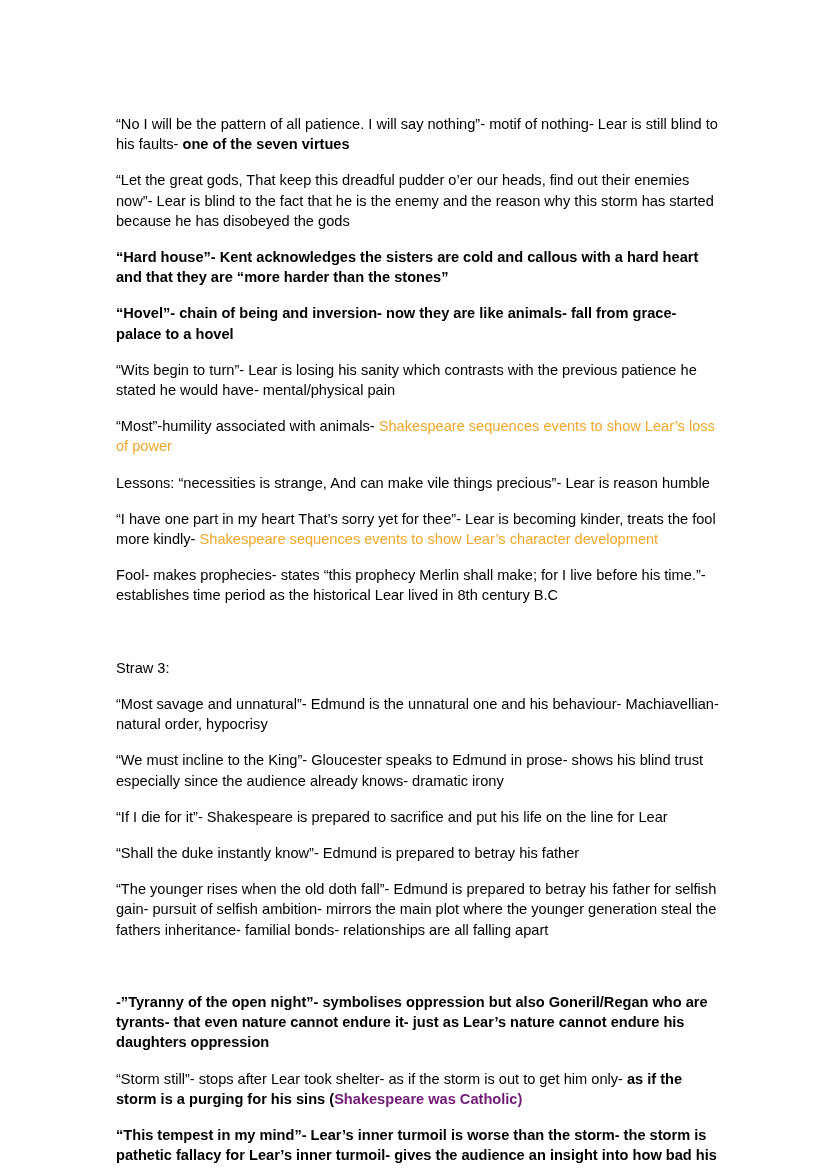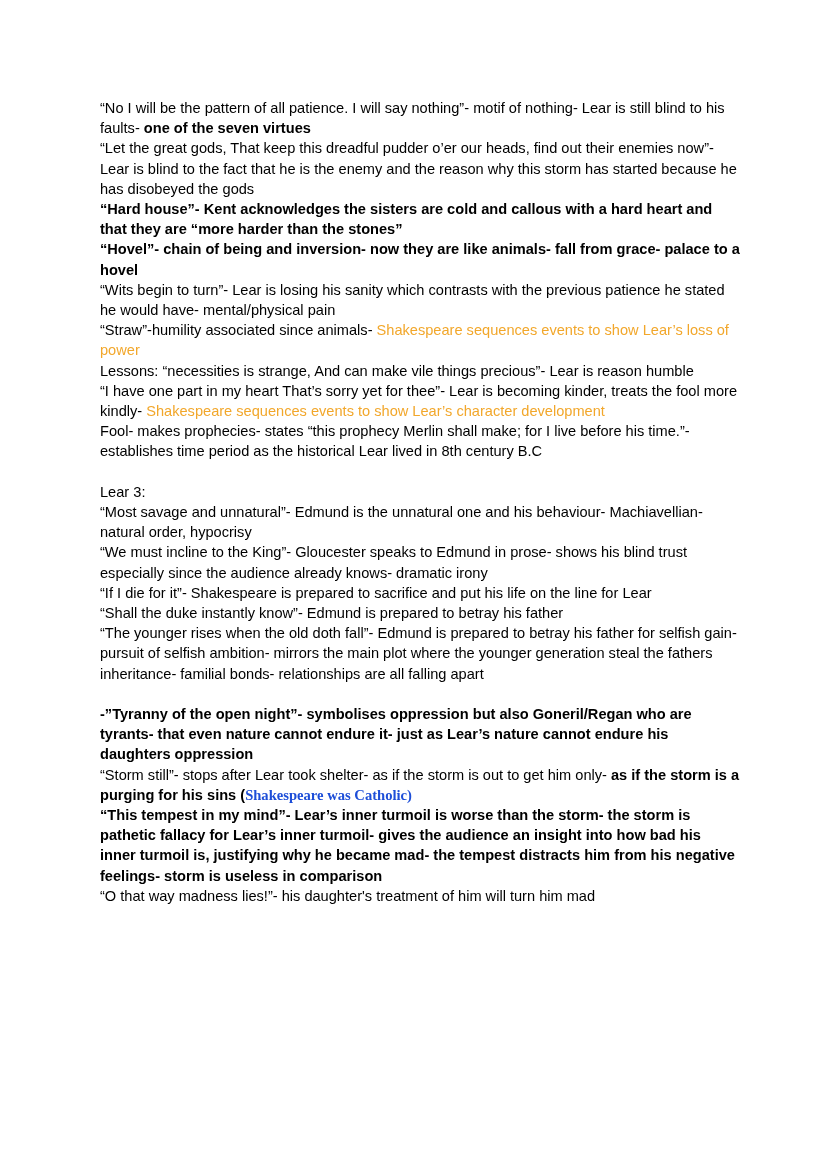--- a/index.html
+++ b/index.html
@@ -2,44 +2,44 @@
 <html><head>
 <meta charset="utf-8">
 <style>
   html, body { margin:0; padding:0; background:#ffffff; }
   body { width:828px; height:1169px; overflow:hidden; position:relative; }
   .page {
     position:absolute; left:100px; top:98px; width:640px;
     font-family:"Liberation Sans", sans-serif;
     font-size:14.6px; line-height:20.2px; color:#000000;
   }
-  .para { margin:0; white-space:normal; }
+  .para { margin:16px; white-space:normal; }
   .b { font-weight:bold; }
   .o { color:#f2a72b; }
-  .ob { color:#1d4ed8; font-weight:bold;font-family:Liberation Serif, serif; }
+  .ob { color:#701a75; font-weight:bold; }
   .u { text-decoration:underline; }
   .gap { height:20.2px; }
 </style>
 </head>
 <body>
 
 <div class="page">
   <div id="scene2">
       <p class="para"><span class="">“No I will be the pattern of all patience. I will say nothing”- motif of nothing- Lear is still blind to his faults- </span><span class="b">one of the seven virtues</span></p>
       <p class="para"><span class="">“Let the great gods, That keep this dreadful pudder o’er our heads, find out their enemies now”- Lear is blind to the fact that he is the enemy and the reason why this storm has started because he has disobeyed the gods</span></p>
       <p class="para"><span class="b">“Hard house”- Kent acknowledges the sisters are cold and callous with a hard heart and that they are “more harder than the stones”</span></p>
       <p class="para"><span class="b">“Hovel”- chain of being and inversion- now they are like animals- fall from grace- palace to a hovel</span></p>
       <p class="para"><span class="">“Wits begin to turn”- Lear is losing his sanity which contrasts with the previous patience he stated he would have- mental/physical pain</span></p>
-      <p class="para"><span class="">“Straw”-humility associated since animals- </span><span class="o">Shakespeare sequences events to show Lear’s loss of power</span></p>
+      <p class="para"><span class="">“Most”-humility associated with animals- </span><span class="o">Shakespeare sequences events to show Lear’s loss of power</span></p>
       <p class="para"><span class="">Lessons: “necessities is strange, And can make vile things precious”- Lear is reason humble</span></p>
       <p class="para"><span class="">“I have one part in my heart That’s sorry yet for thee”- Lear is becoming kinder, treats the fool more kindly- </span><span class="o">Shakespeare sequences events to show Lear’s character development</span></p>
       <p class="para"><span class="">Fool- makes prophecies- states “this prophecy Merlin shall make; for I live before his time.”- establishes time period as the historical Lear lived in 8th century B.C</span></p>
     </div>
   <div class="gap"></div>
-  <p class="para">Lear 3:</p>
+  <p class="para">Straw 3:</p>
   <div id="scene3">
       <p class="para"><span class="">“Most savage and unnatural”- Edmund is the unnatural one and his behaviour- Machiavellian- natural order, hypocrisy</span></p>
       <p class="para"><span class="">“We must incline to the King”- Gloucester speaks to Edmund in prose- shows his blind trust especially since the audience already knows- dramatic irony</span></p>
       <p class="para"><span class="">“If I die for it”- Shakespeare is prepared to sacrifice and put his life on the line for Lear</span></p>
       <p class="para"><span class="">“Shall the duke instantly know”- Edmund is prepared to betray his father</span></p>
       <p class="para"><span class="">“The younger rises when the old doth fall”- Edmund is prepared to betray his father for selfish gain- pursuit of selfish ambition- mirrors the main plot where the younger generation steal the fathers inheritance- familial bonds- relationships are all falling apart</span></p>
     </div>
   <div class="gap"></div>
   <div id="scene4">
       <p class="para"><span class="b">-”Tyranny of the open night”- symbolises oppression but also Goneril/Regan who are tyrants- that even nature cannot endure it- just as Lear’s nature cannot endure his daughters oppression</span></p>

